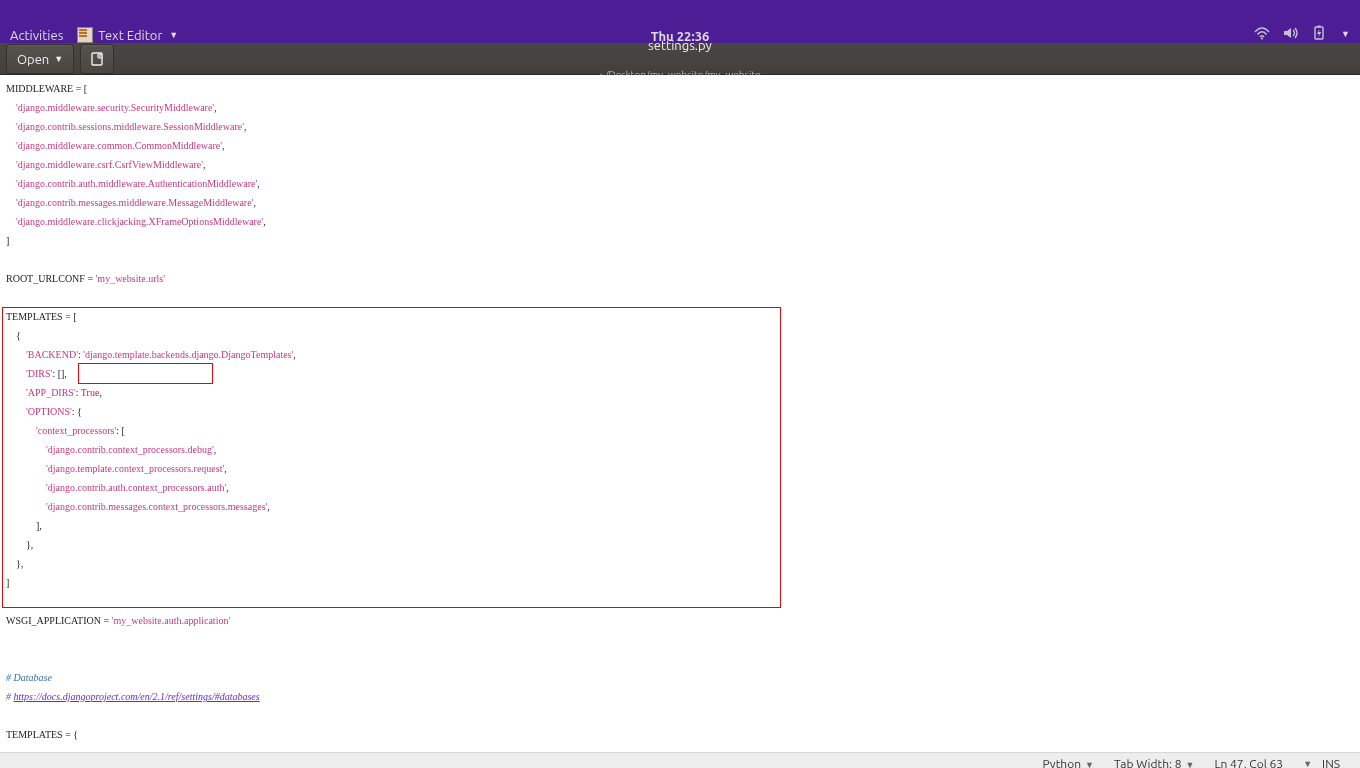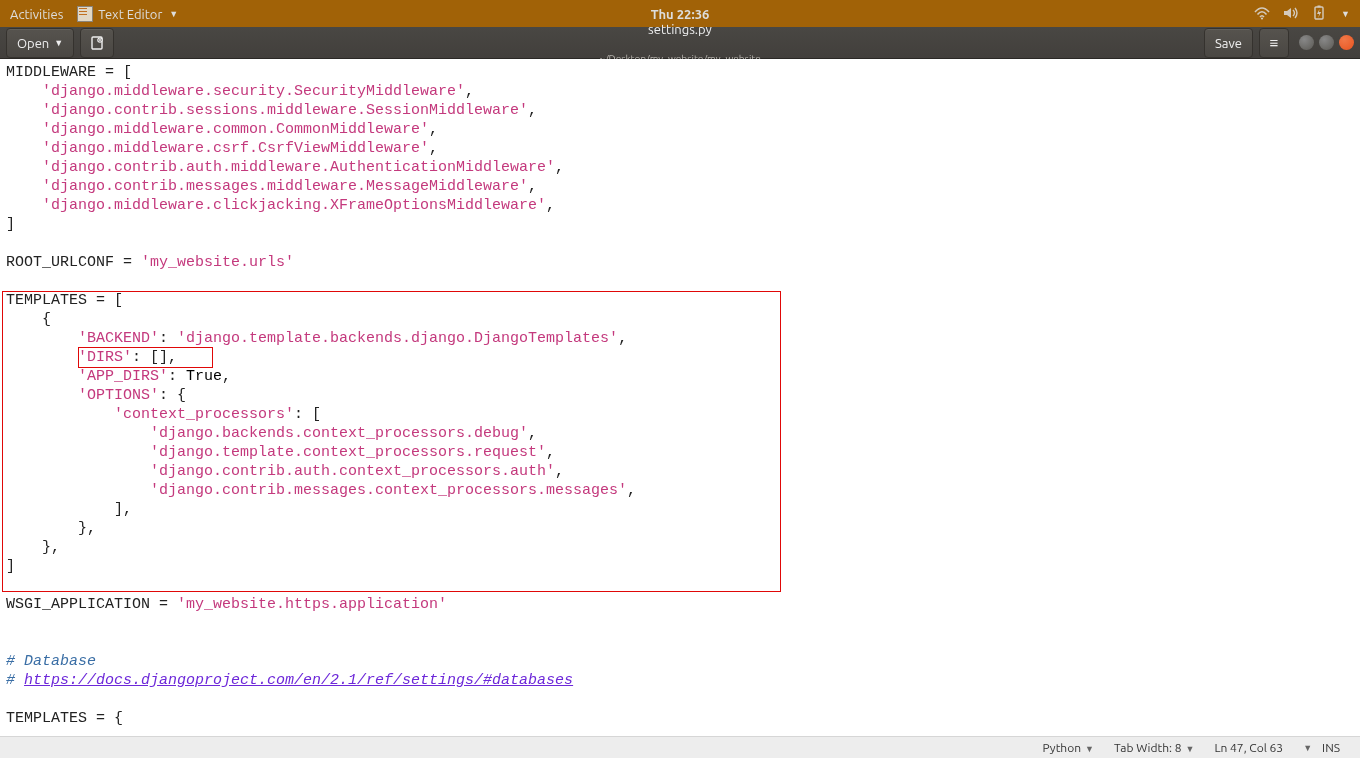--- a/index.html
+++ b/index.html
@@ -1,40 +1,40 @@
 <!DOCTYPE html>
 <html><head>
 <meta charset="utf-8">
 <style>
 *{margin:0;padding:0;box-sizing:border-box}
 html,body{width:1360px;height:768px;font-family:Ubuntu,Cantarell,"Segoe UI",sans-serif;overflow:hidden;background:#fff}
-.top-bar{height:27px;background:#a16207;color:#ddd;display:flex;align-items:center;font-size:13px;padding:0 10px;position:relative}
+.top-bar{height:43px;background:#4c1d95;color:#ddd;display:flex;align-items:flex-end;font-size:13px;padding:0 10px;position:relative}
 .tb-left{display:flex;align-items:center;gap:14px}
 .tb-center{position:absolute;left:50%;transform:translateX(-50%);font-weight:700}
 .tb-right{margin-left:auto;display:flex;align-items:center;gap:13px}
 .tb-item{display:flex;align-items:center;gap:5px;cursor:pointer}
 .tb-arrow{font-size:9px;margin-left:2px}
 .titlebar{height:32px;background:linear-gradient(#494743,#423f3c);display:flex;align-items:center;padding:0 6px;position:relative;border-bottom:1px solid #2a2825}
 .tb-btn{background:linear-gradient(#56534e,#4a4743);color:#eee;border:1px solid #35322e;border-radius:4px;height:30px;display:flex;align-items:center;padding:0 10px;font-size:13px;cursor:pointer;box-shadow:inset 0 1px 0 rgba(255,255,255,.07)}
 .tb-btn .arrow{font-size:9px;margin-left:5px}
 .tb-btn.icon{padding:0 8px;margin-left:6px}
 .tb-title{position:absolute;left:50%;transform:translateX(-50%);text-align:center}
 .tb-title .fname{color:#eee;font-weight:normal;font-size:13px}
 .tb-title .fpath{color:#b8b5af;font-size:10px;margin-top:17px}
 .tb-controls{margin-left:auto;display:flex;align-items:center;gap:6px}
 .win-btns{display:flex;gap:5px;margin-left:4px}
 .wbtn{width:15px;height:15px;border-radius:50%;display:inline-block}
 .wbtn.min{background:radial-gradient(circle at 35% 30%,#888,#5b5954)}
 .wbtn.max{background:radial-gradient(circle at 35% 30%,#888,#5b5954)}
 .wbtn.close{background:radial-gradient(circle at 35% 30%,#f17847,#e95420)}
 .hamb{width:30px;height:30px;border:1px solid #35322e;border-radius:4px;background:linear-gradient(#56534e,#4a4743);display:flex;align-items:center;justify-content:center;color:#eee;font-size:15px;cursor:pointer}
 .editor{position:relative;height:calc(768px - 27px - 42px - 22px);overflow:hidden;background:#fff}
-.code{font-family:Liberation Mono, monospace;font-size:15px;line-height:19px;white-space:pre;padding:4px 0 0 6px;color:#222}
+.code{font-family:Liberation Serif, serif;font-size:10px;line-height:19px;white-space:pre;padding:4px 0 0 6px;color:#222}
 .str{color:#c4397d}
-.key{color:#000000}
+.key{color:#be185d}
 .cmt{color:#3a6ea5;font-style:italic}
 .cmt a{text-decoration:underline;color:#6d28d9}
 .hl-box{position:absolute;border:1.5px solid #e00808;pointer-events:none}
 .statusbar{height:22px;background:#ededed;border-top:1px solid #d6d6d6;display:flex;align-items:center;font-size:12px;color:#333;padding:0 10px}
 .sb-spacer{flex:1}
 .sb-item{padding:0 10px;display:flex;align-items:flex-end;gap:4px;cursor:pointer}
 .sm-arrow{font-size:9px;color:#666}
 .te-icon{width:16px;height:16px;background:#e2d8c5;border:1px solid #8a847a;position:relative}
 .te-icon::after{content:"";position:absolute;top:1px;left:1px;width:8px;height:1.5px;background:#c07020;box-shadow:0 3px 0 #c07020,0 6px 0 #c07020}
 .print-icon{width:16px;height:14px}
@@ -86,29 +86,20 @@
     <svg class="print-icon" viewBox="0 0 16 14">
         <rect x="3" y="1" width="10" height="12" rx="1" fill="none" stroke="#eee" stroke-width="1.4"></rect>
         <circle cx="11" cy="4" r="2.2" fill="#4a4743" stroke="#eee" stroke-width="1.2"></circle>
         <path d="M10 4h2M11 3v2" stroke="#eee" stroke-width="1"></path>
       </svg>
   </div>
   <div class="tb-title">
     <div class="fname">settings.py</div>
     <div class="fpath">~/Desktop/my_website/my_website</div>
   </div>
-  <div class="tb-controls">
-    <div class="tb-btn">Save</div>
-    <div class="hamb">≡</div>
-    <div class="win-btns">
-      <span class="wbtn min"></span>
-      <span class="wbtn max"></span>
-      <span class="wbtn close"></span>
-    </div>
-  </div>
 </div>
 
 <div class="editor">
 <div class="code"><span>MIDDLEWARE = [</span>
     <span class="str">'django.middleware.security.SecurityMiddleware'</span>,
     <span class="str">'django.contrib.sessions.middleware.SessionMiddleware'</span>,
     <span class="str">'django.middleware.common.CommonMiddleware'</span>,
     <span class="str">'django.middleware.csrf.CsrfViewMiddleware'</span>,
     <span class="str">'django.contrib.auth.middleware.AuthenticationMiddleware'</span>,
     <span class="str">'django.contrib.messages.middleware.MessageMiddleware'</span>,
@@ -117,30 +108,30 @@
 
 <span>ROOT_URLCONF = </span><span class="str">'my_website.urls'</span>
 
 <span>TEMPLATES = [</span>
 <span>    {</span>
         <span class="str">'BACKEND'</span>: <span class="str">'django.template.backends.django.DjangoTemplates'</span>,
         <span class="str">'DIRS'</span><span>: [],</span>
         <span class="str">'APP_DIRS'</span>: <span class="key">True</span>,
         <span class="str">'OPTIONS'</span>: {
             <span class="str">'context_processors'</span>: [
-                <span class="str">'django.backends.context_processors.debug'</span>,
+                <span class="str">'django.contrib.context_processors.debug'</span>,
                 <span class="str">'django.template.context_processors.request'</span>,
                 <span class="str">'django.contrib.auth.context_processors.auth'</span>,
                 <span class="str">'django.contrib.messages.context_processors.messages'</span>,
 <span>            ],</span>
 <span>        },</span>
 <span>    },</span>
 <span>]</span>
 
-<span>WSGI_APPLICATION = </span><span class="str">'my_website.https.application'</span>
+<span>WSGI_APPLICATION = </span><span class="str">'my_website.auth.application'</span>
 
 
 <span class="cmt"># Database</span>
 <span class="cmt"><span># </span><a>https://docs.djangoproject.com/en/2.1/ref/settings/#databases</a></span>
 
 <span>TEMPLATES = {</span></div>
   <div class="hl-box" id="hl-outer" style="left: 2px; top: 232px; width: 779px; height: 301px;"></div>
   <div class="hl-box" id="hl-inner" style="left: 78px; top: 288px; width: 135px; height: 21px;"></div>
 </div>
 

